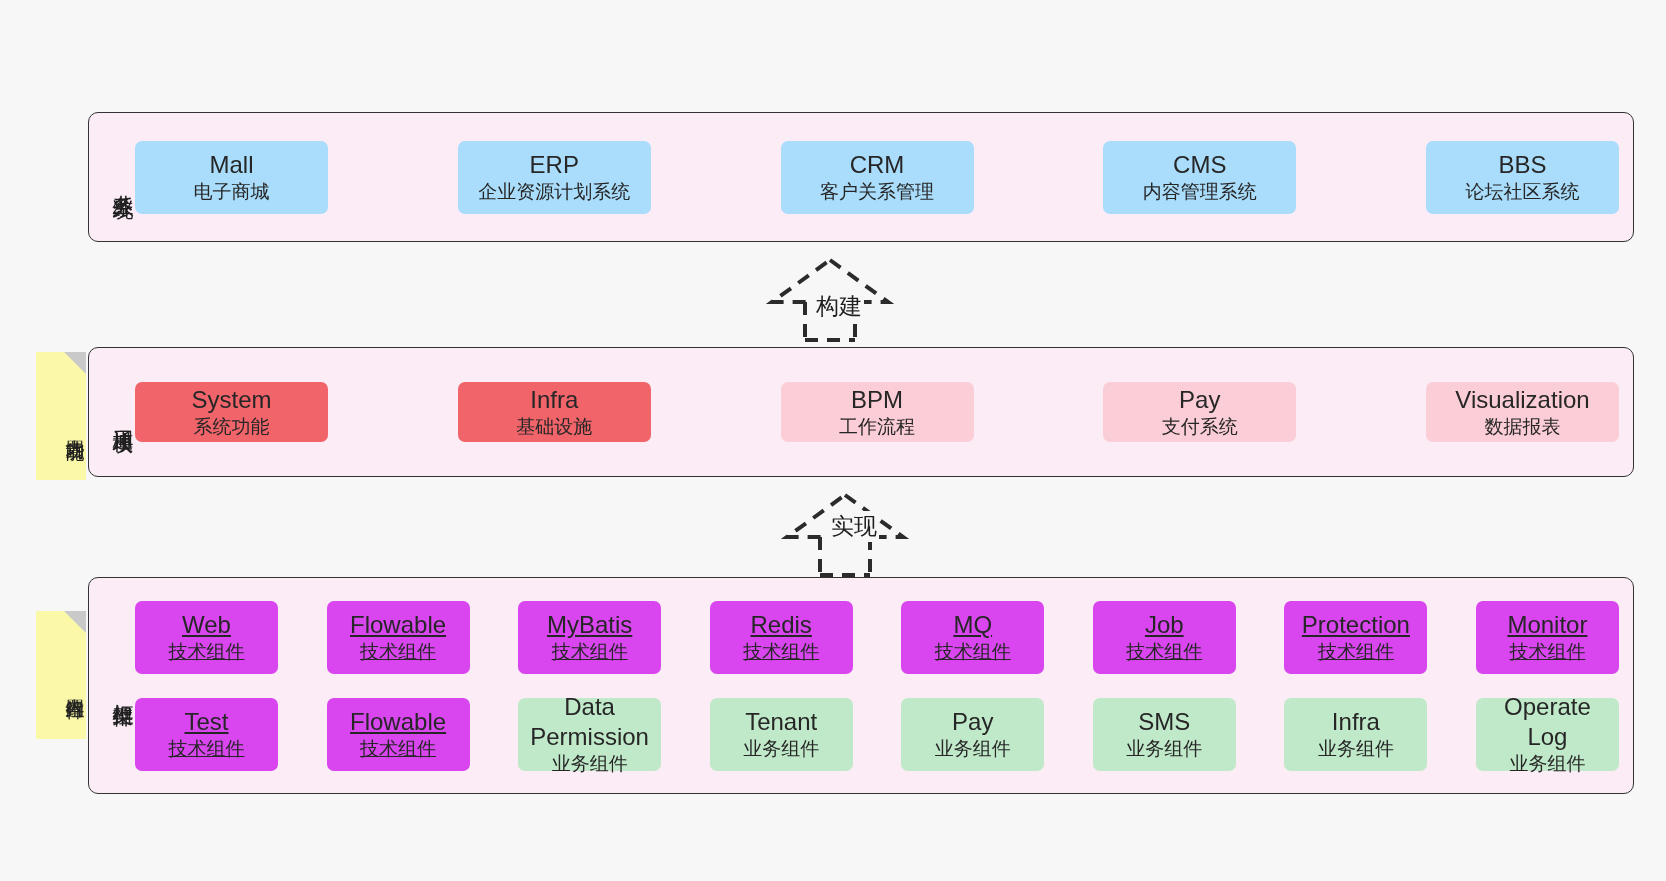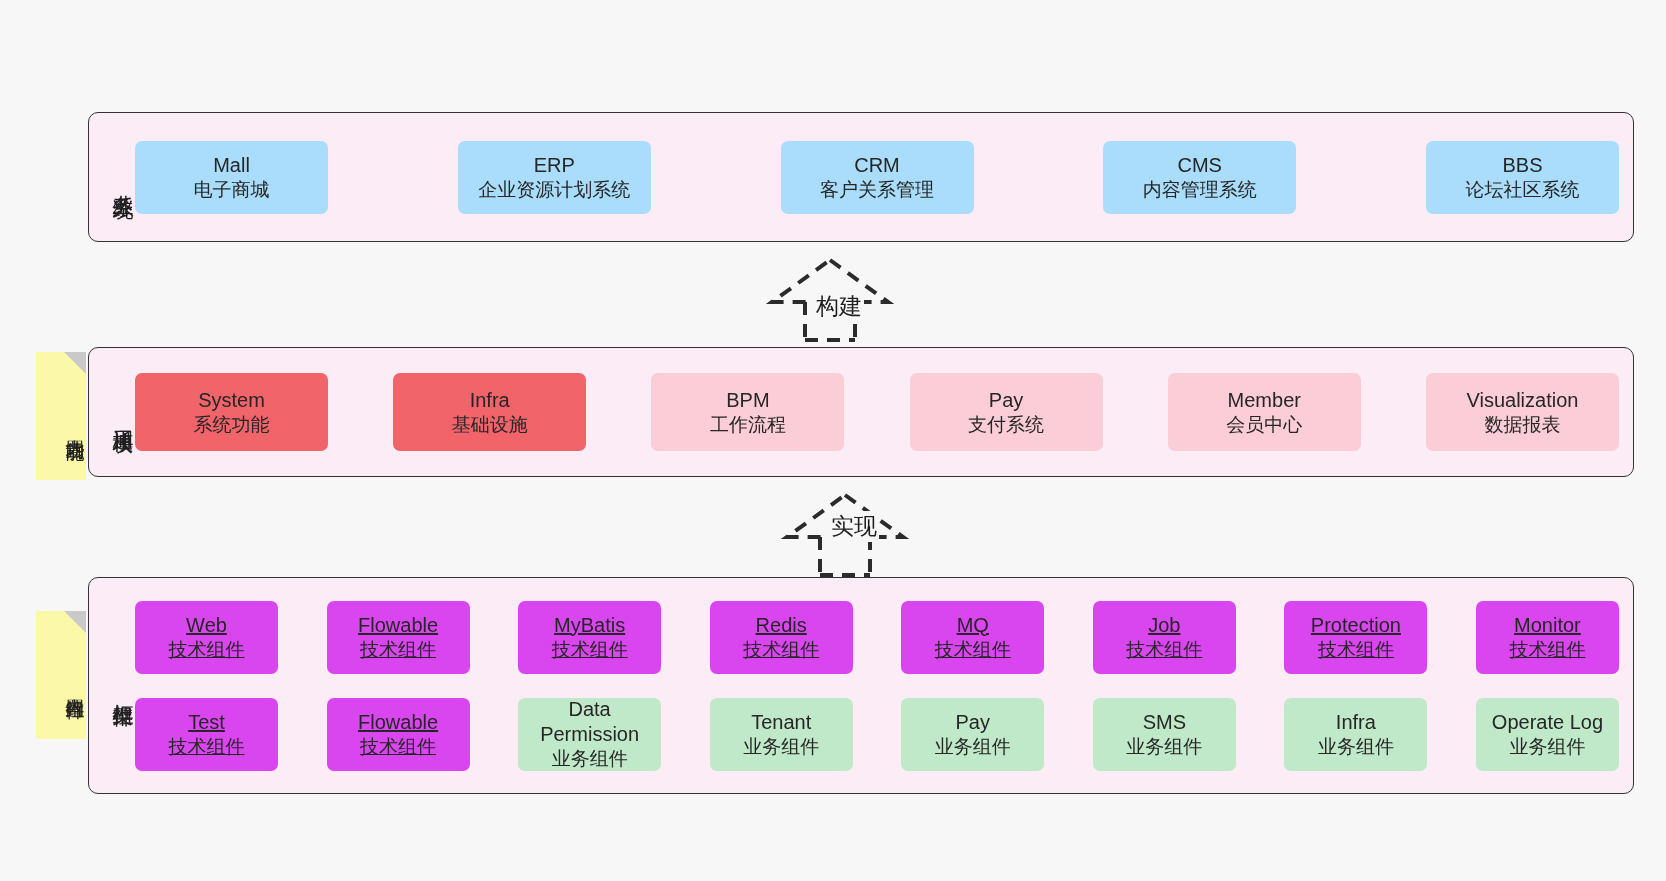--- a/index.html
+++ b/index.html
@@ -59,36 +59,36 @@
     border-radius: 7px;
     display: flex;
     flex-direction: column;
     align-items: center;
     justify-content: center;
     text-align: center;
     color: #262626;
     line-height: 1.25;
     padding: 4px 6px;
   }
-  .card .t1 { font-size: 20px; }
+  .card .t1 { font-size: 24px; }
   .card .t2 { font-size: 19px; }
 
   
   .c-blue        { background: #a9ddfb; }
   .c-pink-dark   { background: #f1646a; }
   .c-pink-light  { background: #fbcdd6; }
   .c-green-dark  { background: #d946ef; text-decoration: underline; }
   .c-green-light { background: #c0e9c9; }
 
   
   #group-business   { left: 88px;  top: 112px; width: 1546px; height: 130px; }
   #group-business .card { width: 193px; height: 73px; }
 
   #group-common     { left: 88px;  top: 347px; width: 1546px; height: 130px; }
-  #group-common .card { width: 193px; height: 78px; }
+  #group-common .card { width: 193px; height: 60px; }
 
   #group-framework  { left: 88px;  top: 577px; width: 1546px; height: 217px; }
   #group-framework .card { width: 143px; height: 73px; }
   #group-framework .group-body { gap: 24px; }
 
   
   .sticky {
     position: absolute;
     width: 50px;
     background: #fbf8a8;
@@ -187,24 +187,20 @@
           </div>
           <div class="card c-pink-light">
             <div class="t1">BPM</div>
             <div class="t2">工作流程</div>
           </div>
           <div class="card c-pink-light">
             <div class="t1">Pay</div>
             <div class="t2">支付系统</div>
           </div>
           <div class="card c-pink-light">
-            <div class="t1">Member</div>
-            <div class="t2">会员中心</div>
-          </div>
-          <div class="card c-pink-light">
             <div class="t1">Visualization</div>
             <div class="t2">数据报表</div>
           </div>
         </div>
     </div>
   </div>
 
   <div class="uml-arrow" id="arrow-implement">
     <svg width="150" height="84" viewBox="0 0 150 84" aria-hidden="true">
       <path d="M75 2 L133 44 L17 44 Z" fill="none" stroke="#2b2b2b" stroke-width="4" stroke-dasharray="13 9" stroke-linejoin="miter"></path>

